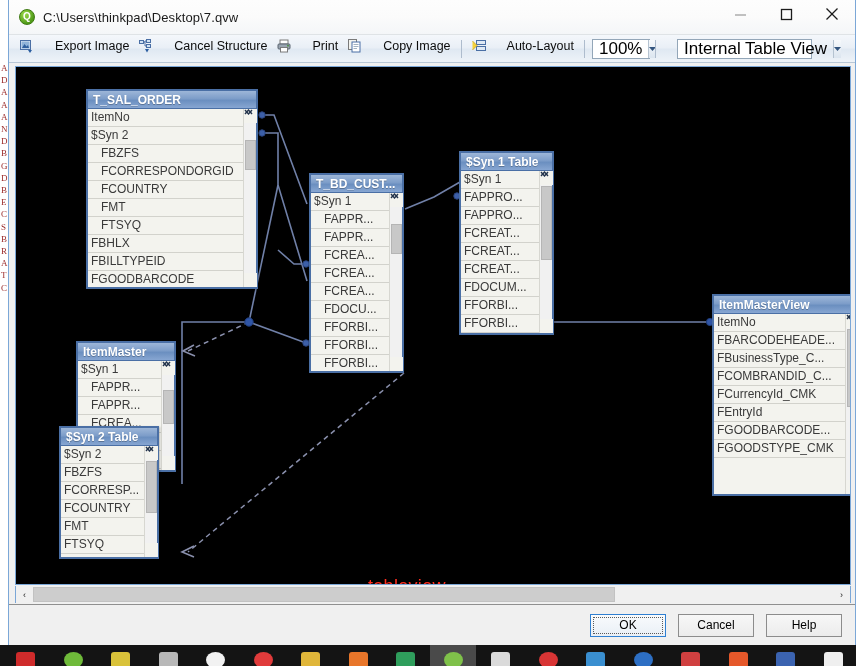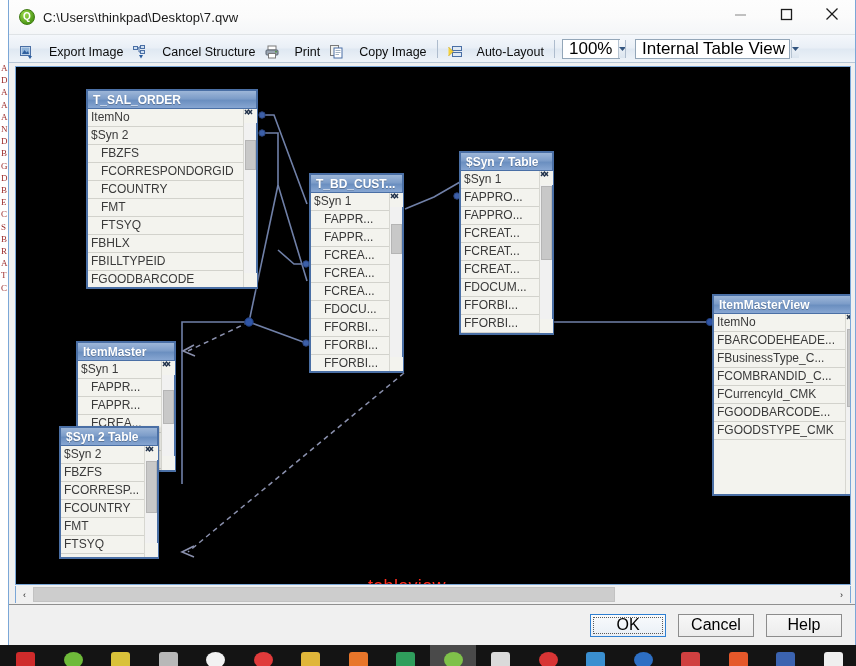--- a/index.html
+++ b/index.html
@@ -66,21 +66,21 @@
   
   #toolbar {
     height: 28px;
     background: linear-gradient(to bottom,#f4f7fb 0%, #e9eff6 48%, #dfe8f2 52%, #eef3f8 100%);
     border-bottom: 1px solid #b9c7d6;
     display: flex; align-items: center;
     padding-left: 6px;
     font-size: 12.5px; color: #0c0c0c;
   }
   .tb-item {
-    display: flex; align-items: flex-end; gap: 14px;
+    display: flex; align-items: flex-start; gap: 20px;
     padding: 1px 5px; height: 22px; white-space: nowrap;
   }
   .tb-sep {
     width: 1px; height: 18px; background: #aebccd; margin: 0 5px;
   }
   .tbicon { width: 15px; height: 14px; position: relative; flex: 0 0 auto; }
 
   
   .combo {
     height: 20px; background: #fff; border: 1px solid #93a6b8;
@@ -88,21 +88,21 @@
     font-size: 17px; color: #000;
   }
   .combo .cval { padding: 0 6px; white-space: nowrap; }
   .combo .carrow {
     width: 16px; height: 18px; margin-left: auto;
     background: linear-gradient(to bottom,#f6f9fc,#dbe5ef);
     border-left: 1px solid #b5c3d1;
     display: flex; align-items: center; justify-content: center;
   }
   #zoom-combo { width: 58px; margin-left: 2px; }
-  #view-combo { width: 155px; margin-left: 4px; }
+  #view-combo { width: 135px; margin-left: 16px; }
 
   
   #canvas-wrap {
     position: absolute; left: 6px; top: 66px;
     width: 836px; height: 519px;
     background: #000000;
     border: 1px solid #7ba7d7;
     overflow: hidden;
   }
   #canvas { position: absolute; inset: 0; }
@@ -188,21 +188,21 @@
   #btnbar {
     position: absolute; left: 0; top: 604px;
     width: 846px; height: 41px;
     background: #f0f0f0;
     border-top: 1px solid #8f8f8f;
     display: flex; align-items: center; justify-content: flex-end;
     padding-right: 13px; gap: 12px;
   }
   .dlgbtn {
     width: 76px; height: 23px;
-    font-size: 16px; color: #000;
+    font-size: 12px; color: #000;
     background: linear-gradient(to bottom,#f7f7f7,#ececec);
     border: 1px solid #8c8c8c;
     display: flex; align-items: center; justify-content: center;
     font-family: "Liberation Sans", sans-serif;
   }
   .dlgbtn.default {
     border: 1px solid #2f7fd1;
     outline: 1px dotted #5a5a5a; outline-offset: -4px;
     background: linear-gradient(to bottom,#f9fbfd,#e9eff6);
   }
@@ -474,21 +474,21 @@
                 <div class="track"></div>
                 <div class="arrow">
                   <svg width="9" height="6" viewBox="0 0 9 6">
                     <path d="M1 1 L4.5 5 L8 1" fill="none" stroke="#24344d" stroke-width="1.4"></path>
                   </svg>
                 </div>
               </div>
             </div>
           </div>
           <div class="tbox" style="left: 443px; top: 84px; width: 95px; height: 184px;">
-            <div class="thead">$Syn 7 Table</div>
+            <div class="thead">$Syn 1 Table</div>
             <div class="tbody" style="height: 162px;">
               <div class="rows">
                 <div class="row">$Syn 1</div>
                 <div class="row">FAPPRO...</div>
                 <div class="row">FAPPRO...</div>
                 <div class="row">FCREAT...</div>
                 <div class="row">FCREAT...</div>
                 <div class="row">FCREAT...</div>
                 <div class="row">FDOCUM...</div>
                 <div class="row">FFORBI...</div>
@@ -512,20 +512,21 @@
           </div>
           <div class="tbox" style="left: 696px; top: 227px; width: 148px; height: 202px;">
             <div class="thead">ItemMasterView</div>
             <div class="tbody" style="height: 180px;">
               <div class="rows">
                 <div class="row">ItemNo</div>
                 <div class="row">FBARCODEHEADE...</div>
                 <div class="row">FBusinessType_C...</div>
                 <div class="row">FCOMBRANDID_C...</div>
                 <div class="row">FCurrencyId_CMK</div>
+                <div class="row">FEntryId</div>
                 <div class="row">FGOODBARCODE...</div>
                 <div class="row">FGOODSTYPE_CMK</div>
               </div>
               <div class="vsb">
                 <div class="arrow">
                   <svg width="9" height="6" viewBox="0 0 9 6">
                     <path d="M1 5 L4.5 1 L8 5" fill="none" stroke="#24344d" stroke-width="1.4"></path>
                   </svg>
                 </div>
                 <div class="thumb" style="margin-top: 1px; height: 78px;"></div>

